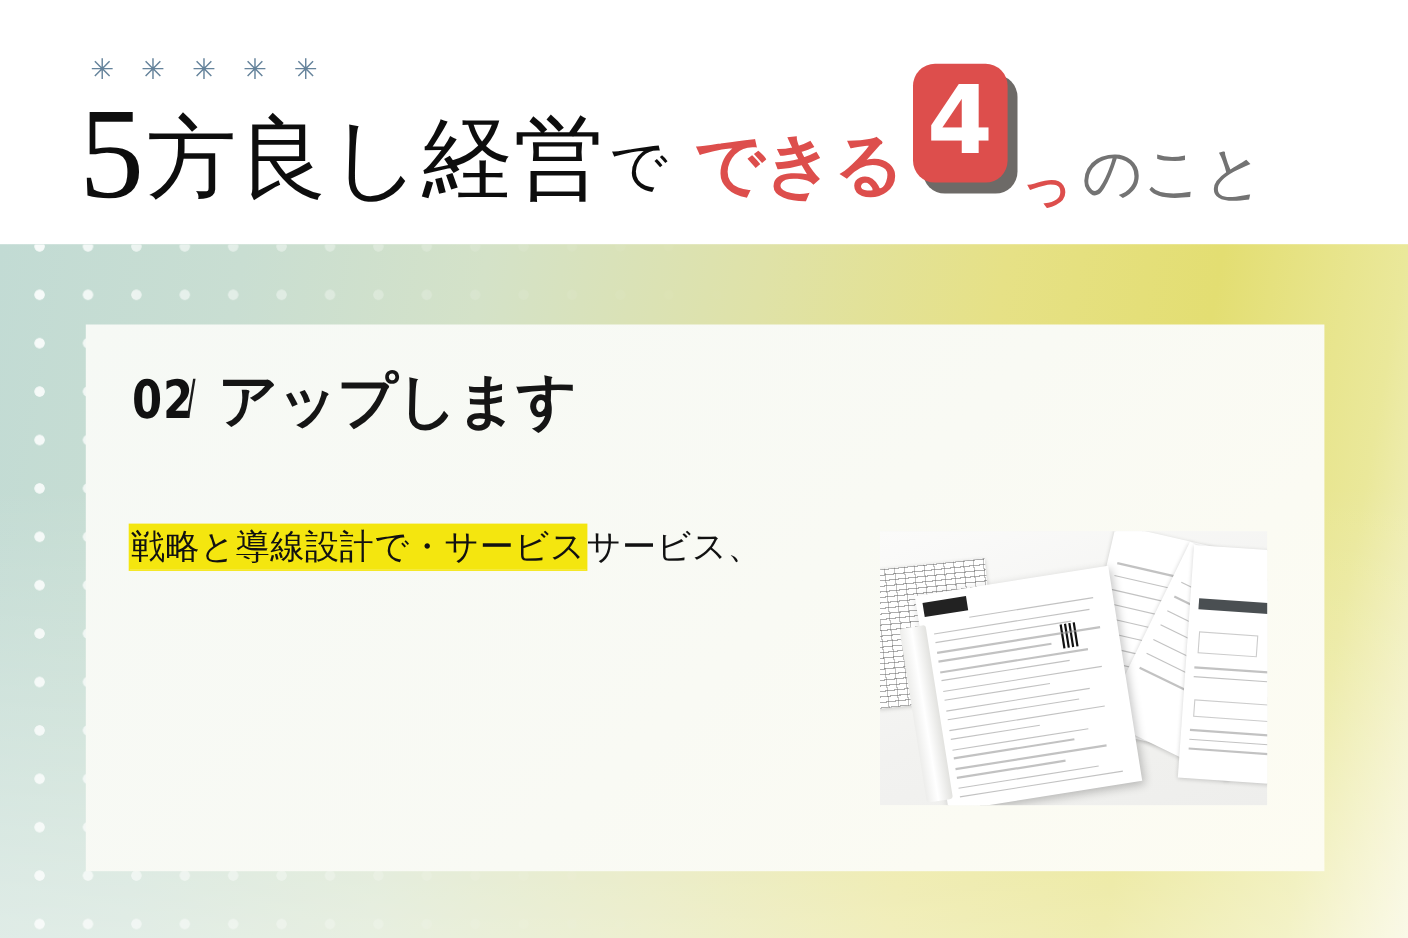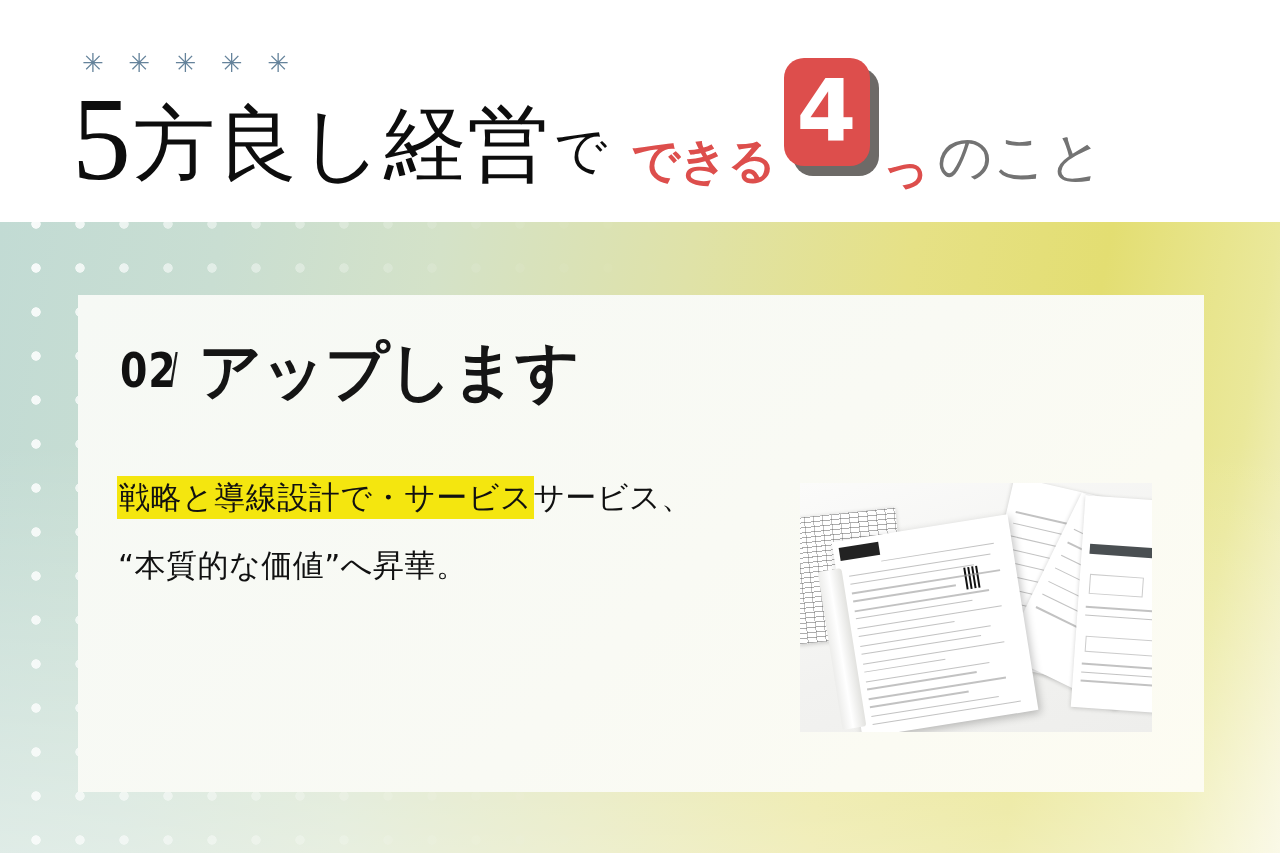--- a/index.html
+++ b/index.html
@@ -68,21 +68,21 @@
     font-family:"DejaVu Serif","Liberation Serif", serif;
     font-size:52px;
     color:#0d0d0d;
     position:relative;
     top:-4px;
     margin-left:4px;
   }
   .red-text {
     font-family:"DejaVu Sans","Liberation Sans", sans-serif;
     font-weight:bold;
-    font-size:48px;
+    font-size:63px;
     color:#dd4e4c;
     letter-spacing:-1px;
     margin-left:24px;
     position:relative;
     top:3px;
   }
 
   .badge4 {
     position:relative;
     display:inline-block;
@@ -203,21 +203,21 @@
     font-family:"DejaVu Sans","Liberation Sans", sans-serif;
     font-weight:bold;
     font-size:57px;
     color:#101010;
     letter-spacing:-1px;
     margin-left:18px;
   }
   .heading-sub {
     font-family:Liberation Mono, monospace;
     font-weight:bold;
-    font-size:63px;
+    font-size:54px;
     color:#151515;
     letter-spacing:-1px;
     margin-left:12px;
     position:relative;
     top:2px;
   }
 
   .body-copy {
     position:absolute;
     left:40px; top:168px;
@@ -309,23 +309,20 @@
 
     <div class="heading">
       <span class="num02">02</span>
       <span class="slash">/</span>
       <span class="heading-sub">アップします</span>
     </div>
 
     <div class="body-copy">
       <div class="copy-line">
         <span class="hl">戦略と導線設計で・サービス</span><span>サービス、</span>
-      </div>
-      <div class="copy-line">
-        <span>“本質的な価値”へ昇華。</span>
       </div>
     </div>
 
     <div class="photo">
       <div class="ph-bg"></div>
 
       <div class="paper" style="left:-8px; top:30px; width:110px; height:126px; transform:rotate(-6deg);">
         <div class="grid-sheet"></div>
       </div>
 

